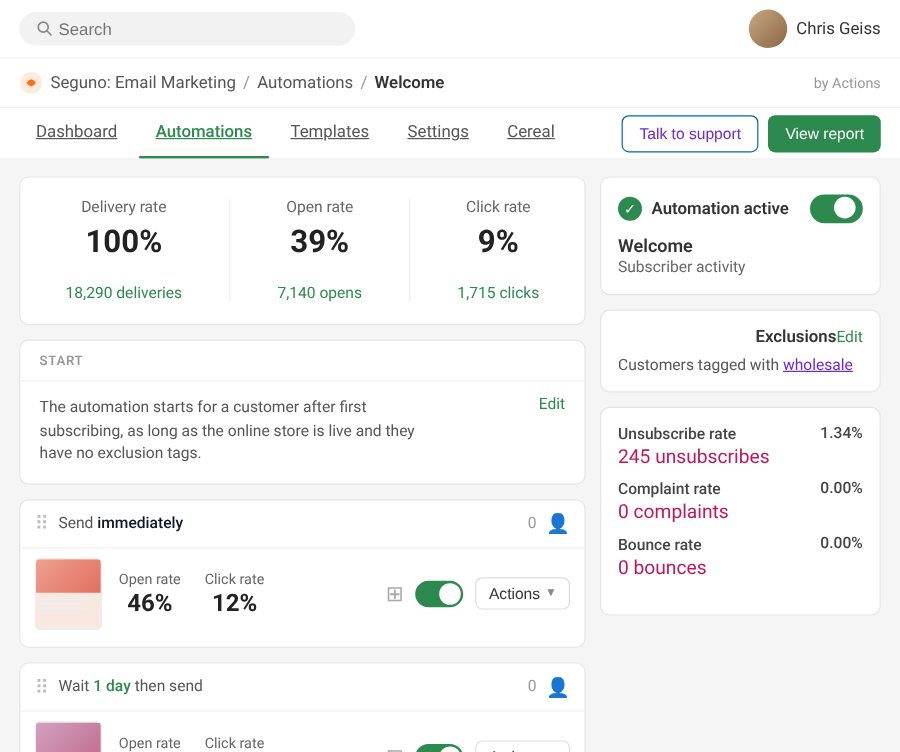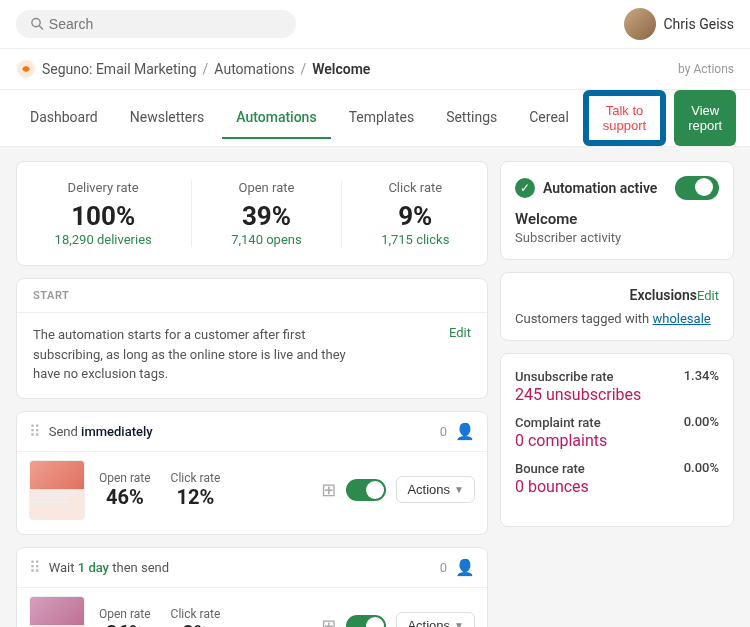--- a/index.html
+++ b/index.html
@@ -16,37 +16,37 @@
     .breadcrumb-bar { display: flex; align-items: center; justify-content: space-between; padding: 10px 16px; background: white; border-bottom: 1px solid #eee; }
     .breadcrumb { display: flex; align-items: center; gap: 6px; font-size: 14px; }
     .breadcrumb-sep { color: #999; }
     .breadcrumb-link { color: #555; }
     .breadcrumb-current { color: #333; font-weight: 600; }
     .by-seguno { font-size: 12px; color: #999; }
 
     
     .nav-tabs { display: flex; align-items: center; justify-content: space-between; padding: 0 16px; background: white; border-bottom: 1px solid #eee; }
     .nav-left { display: flex; align-items: center; gap: 4px; }
-    .nav-tab { padding: 12px 14px; font-size: 14px; color: #555; cursor: pointer; border-bottom: 2px solid transparent; white-space: nowrap; }
+    .nav-tab { padding: 12px 14px; font-size: 14px; color: #555; cursor: pointer; border-bottom: 2px solid transparent; white-space: nowrap; text-decoration: underline; }
     .nav-tab.active { color: #2d8a4e; border-bottom: 2px solid #2d8a4e; font-weight: 500; }
     .nav-right { display: flex; gap: 8px; }
-    .btn-outline { padding: 7px 14px; border: 6px solid #0369a1; border-radius: 6px; background: white; font-size: 13px; cursor: pointer; color: #ef4444; }
+    .btn-outline { padding: 7px 14px; border: 1px solid #0369a1; border-radius: 6px; background: white; font-size: 13px; cursor: pointer; color: #6d28d9; }
     .btn-primary { padding: 7px 14px; border: none; border-radius: 6px; background: #2d8a4e; color: white; font-size: 13px; cursor: pointer; font-weight: 500; }
 
     
     .main-content { display: flex; gap: 12px; padding: 14px 16px; background: #f5f5f5; min-height: 480px; }
     .left-col { flex: 1; display: flex; flex-direction: column; gap: 12px; }
     .right-col { width: 234px; display: flex; flex-direction: column; gap: 12px; }
 
     
     .stats-card { background: white; border-radius: 8px; border: 1px solid #e5e5e5; padding: 18px; display: flex; justify-content: space-around; }
     .stat-item { text-align: center; }
     .stat-label { font-size: 13px; color: #666; margin-bottom: 6px; }
     .stat-value { font-size: 26px; font-weight: 700; color: #222; }
-    .stat-link { font-size: 13px; color: #2d8a4e; text-decoration: none; display: block; margin-top: 1px; }
+    .stat-link { font-size: 13px; color: #2d8a4e; text-decoration: none; display: block; margin-top: 20px; }
     .stat-divider { width: 1px; background: #eee; }
 
     
     .start-card { background: white; border-radius: 8px; border: 1px solid #e5e5e5; padding: 0; overflow: hidden; }
     .start-header { padding: 10px 16px; font-size: 11px; font-weight: 600; color: #999; letter-spacing: 0.05em; text-transform: uppercase; }
     .start-body { padding: 12px 16px 14px; display: flex; align-items: flex-start; justify-content: space-between; border-top: 1px solid #eee; }
     .start-text { font-size: 13px; color: #555; line-height: 1.5; max-width: 320px; }
     .edit-link { color: #2d8a4e; font-size: 13px; cursor: pointer; white-space: nowrap; margin-left: 12px; }
 
     
@@ -82,21 +82,21 @@
     .active-icon { width: 20px; height: 20px; border-radius: 50%; background: #2d8a4e; display: flex; align-items: center; justify-content: center; color: white; font-size: 12px; }
     .active-label { font-weight: 600; font-size: 14px; }
     .welcome-title { font-size: 15px; font-weight: 600; margin-bottom: 2px; }
     .sub-activity { font-size: 13px; color: #666; }
 
     
     .excl-header { display: flex; align-items: center; justify-content: flex-end; margin-bottom: 8px; }
     .excl-title { font-weight: 600; font-size: 14px; }
     .excl-edit { color: #2d8a4e; font-size: 13px; cursor: pointer; }
     .excl-text { font-size: 13px; color: #555; }
-    .excl-link { color: #0369a1; text-decoration: underline; }
+    .excl-link { color: #6d28d9; text-decoration: underline; }
 
     
     .rates-card { background: white; border-radius: 8px; border: 1px solid #e5e5e5; padding: 14px; }
     .rate-row { display: flex; align-items: flex-start; justify-content: space-between; margin-bottom: 10px; }
     .rate-row:last-child { margin-bottom: 16px; }
     .rate-left { }
     .rate-name { font-size: 13px; color: #444; font-weight: 500; }
     .rate-link { font-size: 16px; color: #be185d; display: block; margin-top: 1px; }
     .rate-value { font-size: 13px; color: #444; font-weight: 500; }
 
@@ -134,21 +134,20 @@
     <span class="breadcrumb-link">Automations</span>
     <span class="breadcrumb-sep">/</span>
     <span class="breadcrumb-current">Welcome</span>
   </div>
   <span class="by-seguno">by Actions</span>
 </div>
 
 <div class="nav-tabs">
   <div class="nav-left">
     <div class="nav-tab">Dashboard</div>
-    <div class="nav-tab">Newsletters</div>
     <div class="nav-tab active">Automations</div>
     <div class="nav-tab">Templates</div>
     <div class="nav-tab">Settings</div>
     <div class="nav-tab">Cereal</div>
   </div>
   <div class="nav-right">
     <button class="btn-outline">Talk to support</button>
     <button class="btn-primary">View report</button>
   </div>
 </div>

